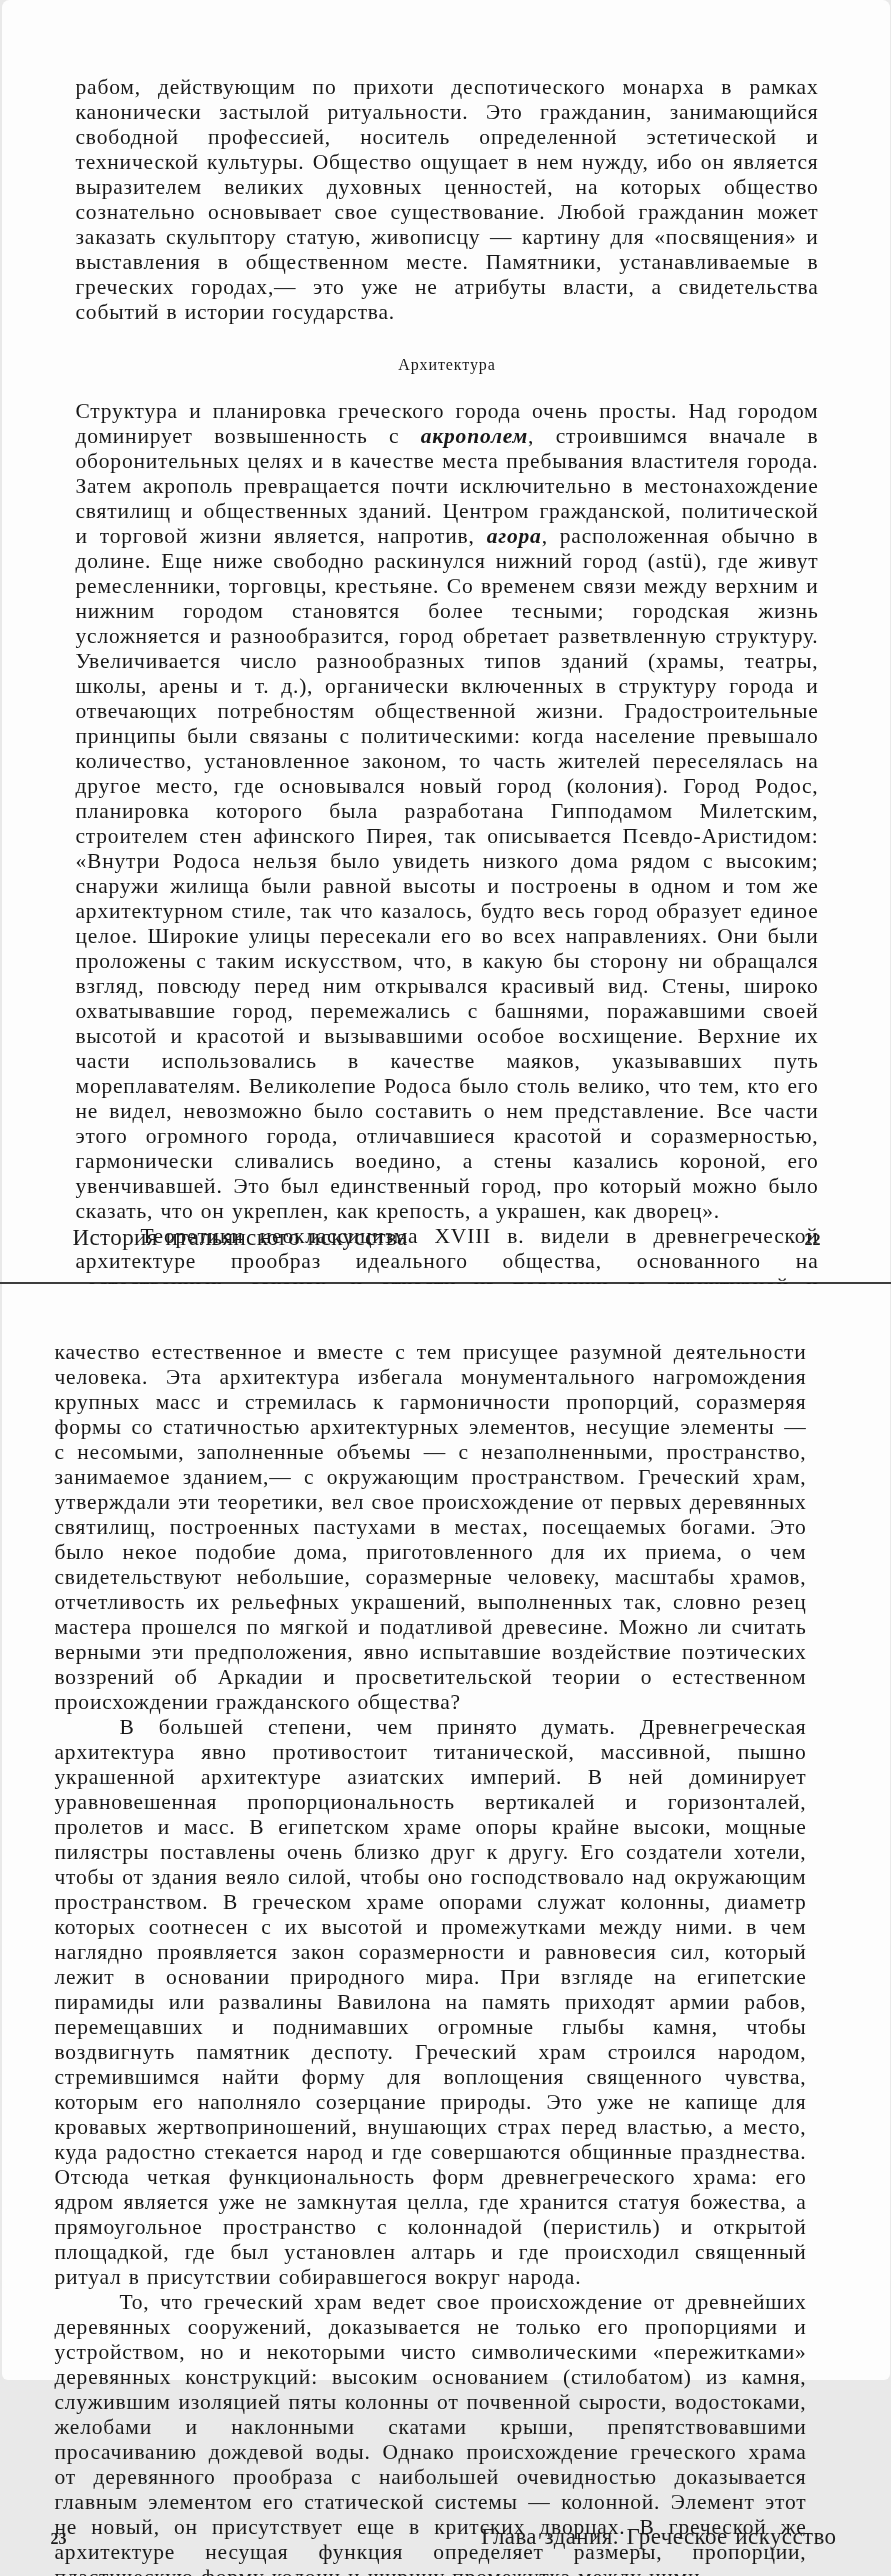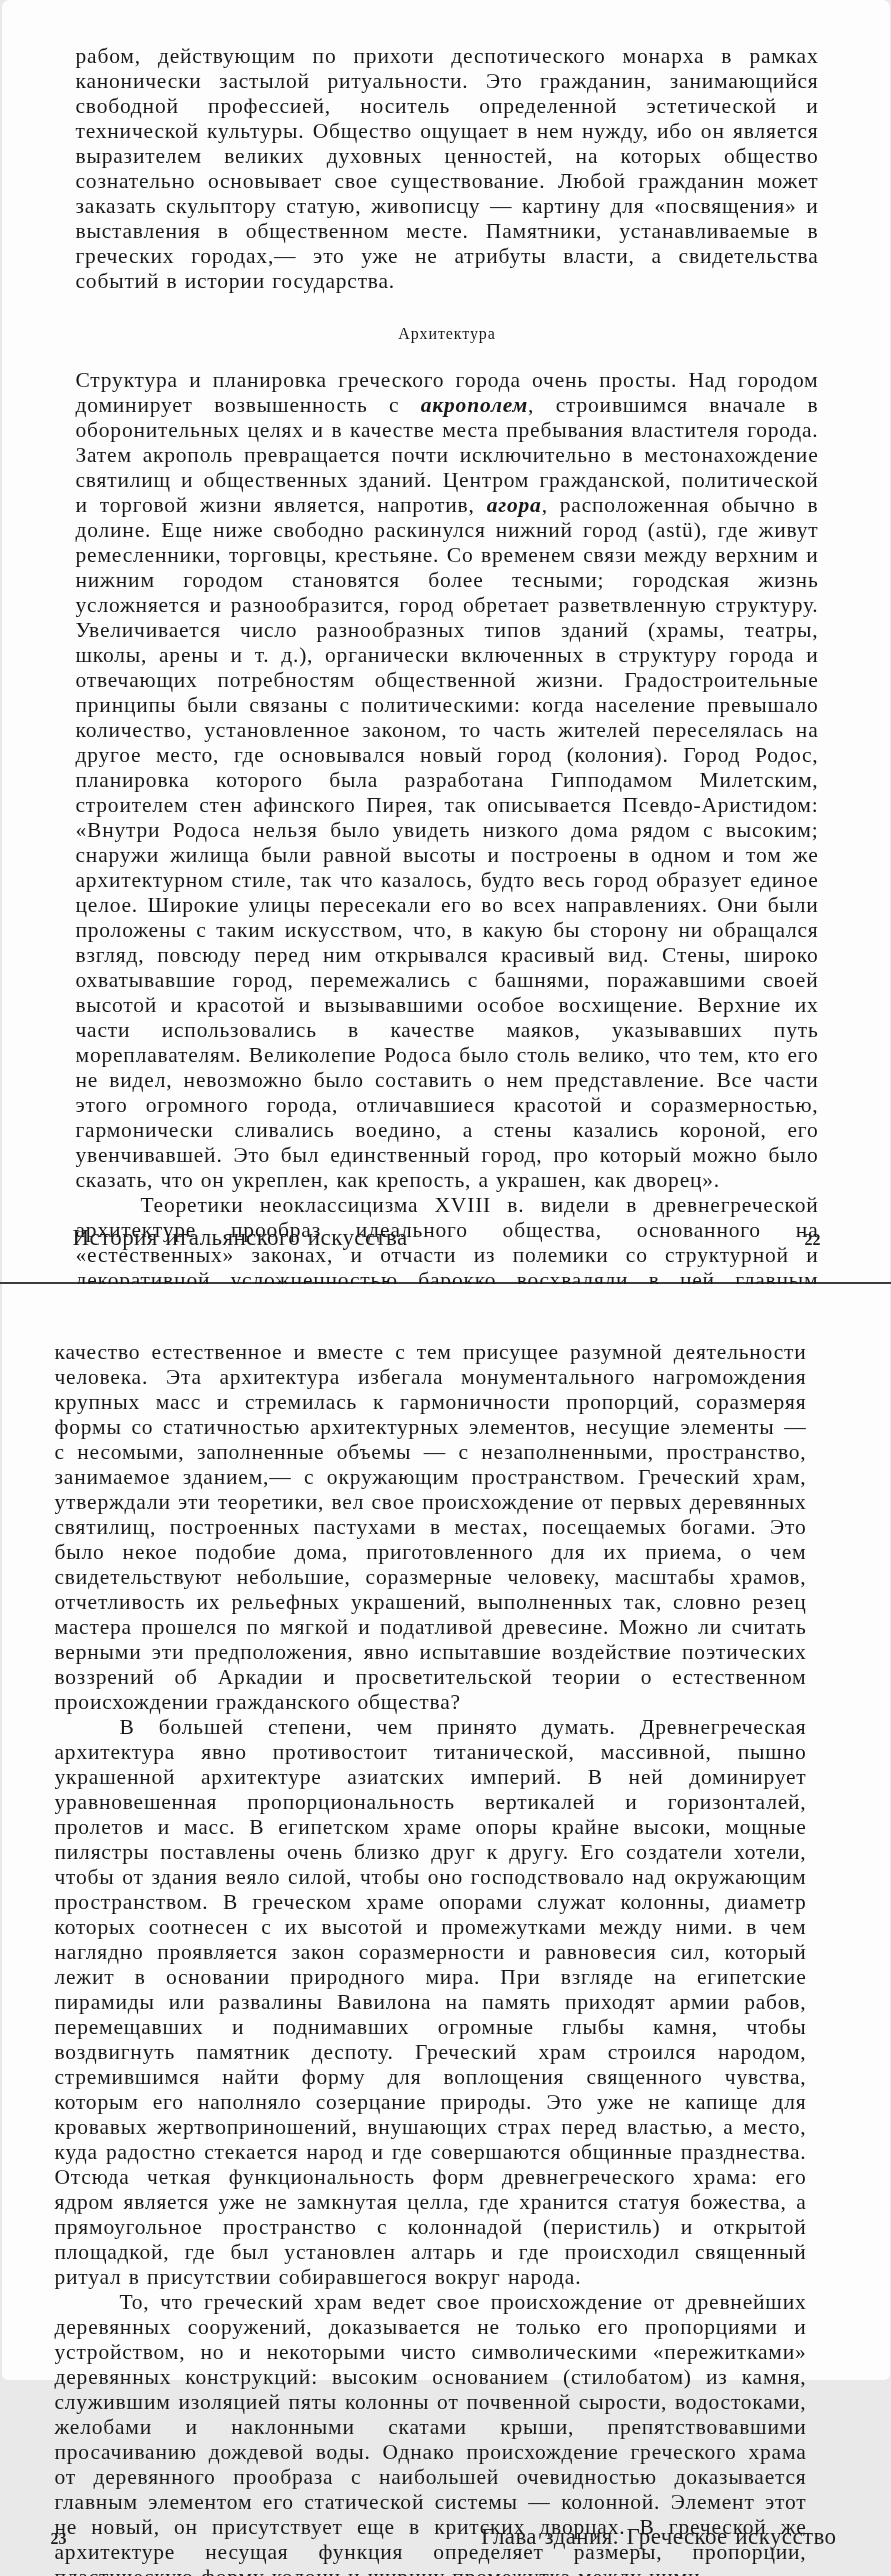--- a/index.html
+++ b/index.html
@@ -32,21 +32,21 @@
   }
   .body-text {
     font-family: "Liberation Serif", serif;
     font-size: 21.5px;
     line-height: 25px;
     letter-spacing: 0.8px;
     word-spacing: 1.1px;
     color: #181818;
     text-align: justify;
   }
-  #page-1 .body-text { padding: 44px 71px 0 74px; }
+  #page-1 .body-text { padding: 75px 71px 0 74px; }
   #page-2 .body-text { padding: 56px 83px 0 53px; }
   .body-text p { margin: 0; }
   .body-text p.indent { text-indent: 65px; }
   .section-heading {
     font-family: "Liberation Serif", serif;
     font-size: 16px;
     font-weight: normal;
     text-align: center;
     letter-spacing: 0.9px;
     color: #181818;

